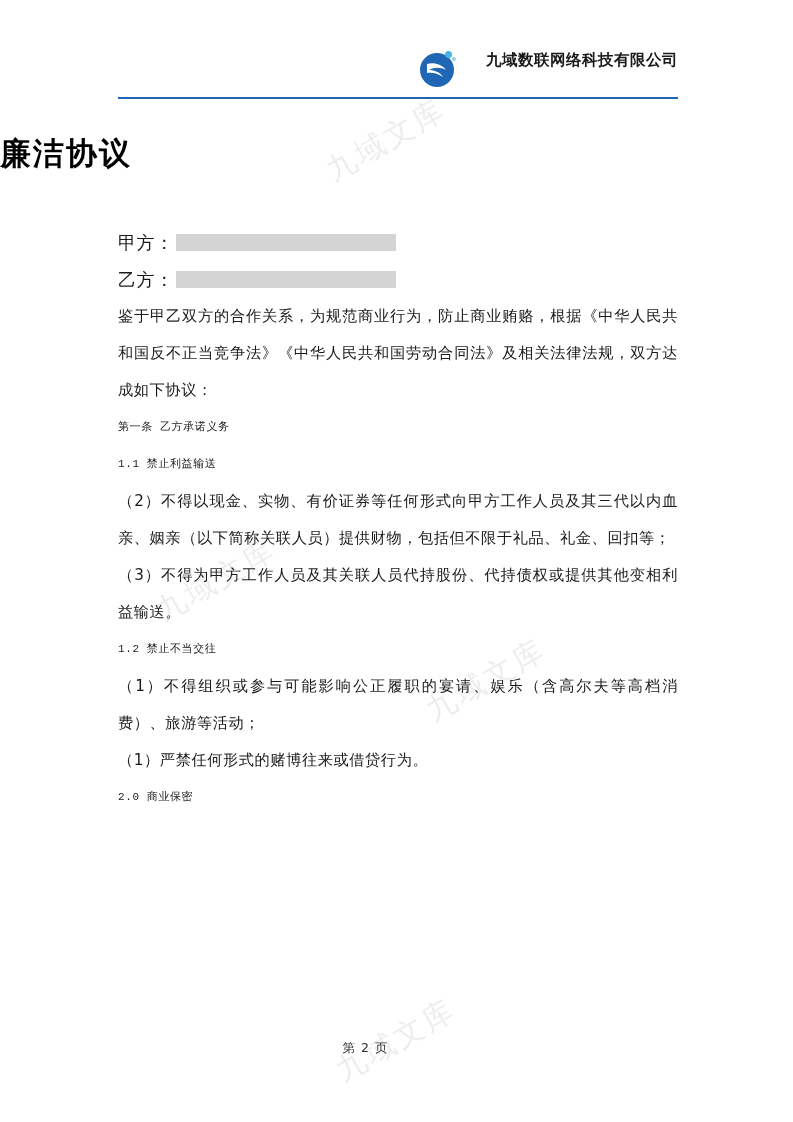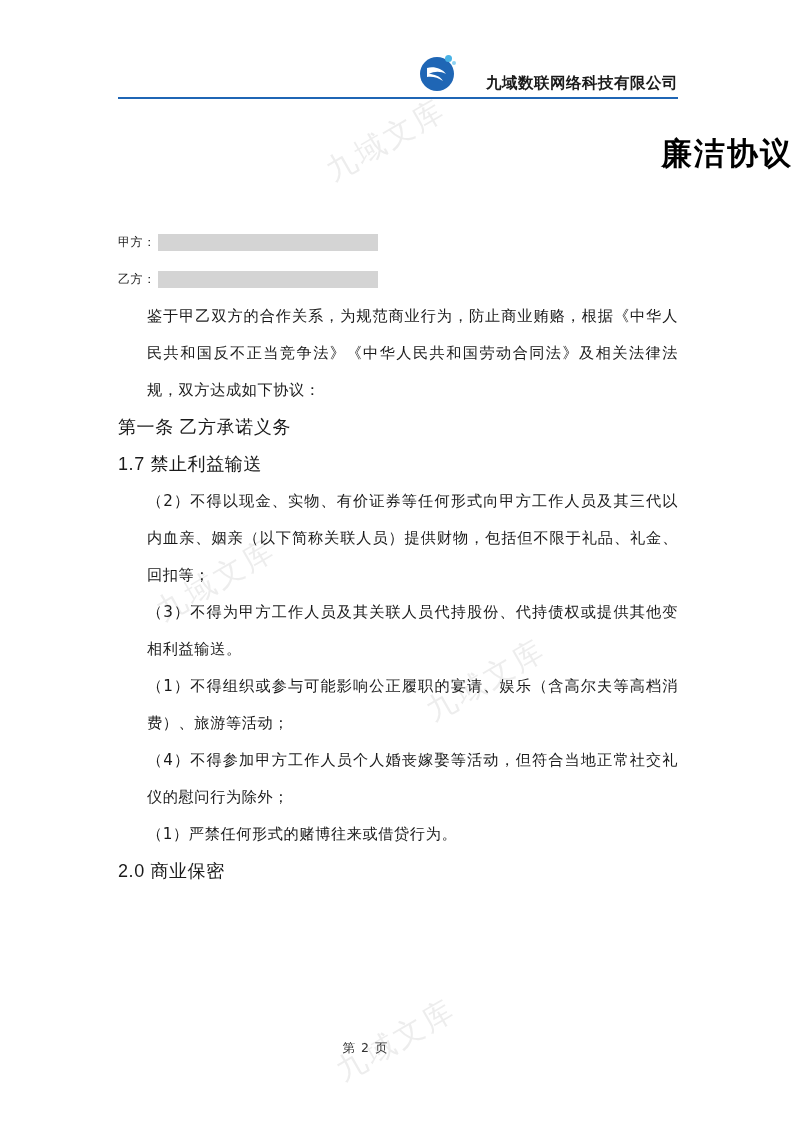--- a/index.html
+++ b/index.html
@@ -27,21 +27,21 @@
   
   .header {
     position: absolute;
     left: 118px;
     top: 50px;
     width: 560px;
     height: 52px;
   }
   .header-inner {
     display: flex;
-    align-items: flex-end;
+    align-items: flex-start;
     justify-content: flex-end;
     height: 44px;
     gap: 20px;
   }
   .logo-wrap {
     position: relative;
     width: 40px;
     height: 40px;
     margin-right: 8px;
     flex: 0 0 auto;
@@ -96,72 +96,71 @@
     height: 2px;
     background: #1f66b5;
   }
 
   
   .doc-title {
     position: absolute;
     left: 0;
     top: 133px;
     width: 793px;
-    text-align: right;
+    text-align: left;
     font-family: "DejaVu Sans", sans-serif;
     font-size: 31px;
     font-weight: bold;
     letter-spacing: 2px;
     color: #000;
   }
 
   
   .body-block {
     position: absolute;
     left: 118px;
     top: 224px;
     width: 560px;
   }
   .line {
-    font-family: Liberation Sans, sans-serif;
-    font-size: 18px;
+    font-family: Liberation Mono, monospace;
+    font-size: 11px;
     line-height: 37px;
     letter-spacing: 0.6px;
     color: #1a1a1a;
     white-space: nowrap;
   }
   .party-row {
     display: flex;
     align-items: center;
     height: 37px;
   }
   .party-label {
     font-family: Liberation Serif, serif;
-    font-size: 12px;
+    font-size: 18px;
     letter-spacing: 0.6px;
     color: #1a1a1a;
   }
   .redact {
     display: inline-block;
     height: 17px;
     width: 220px;
     background: #d4d4d4;
     margin-left: 2px;
   }
 
   
   .para {
     font-family: "DejaVu Sans", sans-serif;
     font-size: 15.2px;
     line-height: 37px;
     letter-spacing: 0.6px;
     color: #1a1a1a;
     text-align: justify;
     text-justify: inter-ideograph;
-    margin-left: 29px;
   }
 
   
   .wm {
     position: absolute;
     color: rgba(150,150,150,0.17);
     font-family: "DejaVu Sans", sans-serif;
     font-size: 30px;
     letter-spacing: 3px;
     transform: rotate(-30deg);
@@ -222,25 +221,25 @@
     </div>
 
     <div class="party-row">
       <span class="party-label">乙方：</span>
       <span class="redact"></span>
     </div>
 
     <div class="para">鉴于甲乙双方的合作关系，为规范商业行为，防止商业贿赂，根据《中华人民共和国反不正当竞争法》《中华人民共和国劳动合同法》及相关法律法规，双方达成如下协议：</div>
 
     <div class="line">第一条  乙方承诺义务</div>
-    <div class="line">1.7  禁止利益输送</div>
+    <div class="line">1.1  禁止利益输送</div>
     <div class="para">（2）不得以现金、实物、有价证券等任何形式向甲方工作人员及其三代以内血亲、姻亲（以下简称关联人员）提供财物，包括但不限于礼品、礼金、回扣等；</div>
     <div class="para">（3）不得为甲方工作人员及其关联人员代持股份、代持债权或提供其他变相利益输送。</div>
+    <div class="line">1.2  禁止不当交往</div>
     <div class="para">（1）不得组织或参与可能影响公正履职的宴请、娱乐（含高尔夫等高档消费）、旅游等活动；</div>
-    <div class="para">（4）不得参加甲方工作人员个人婚丧嫁娶等活动，但符合当地正常社交礼仪的慰问行为除外；</div>
     <div class="para">（1）严禁任何形式的赌博往来或借贷行为。</div>
     <div class="line">2.0  商业保密</div>
 
   </div>
 
   <div class="footer">第  2  页</div>
 
 </div>
 
 </body></html>

